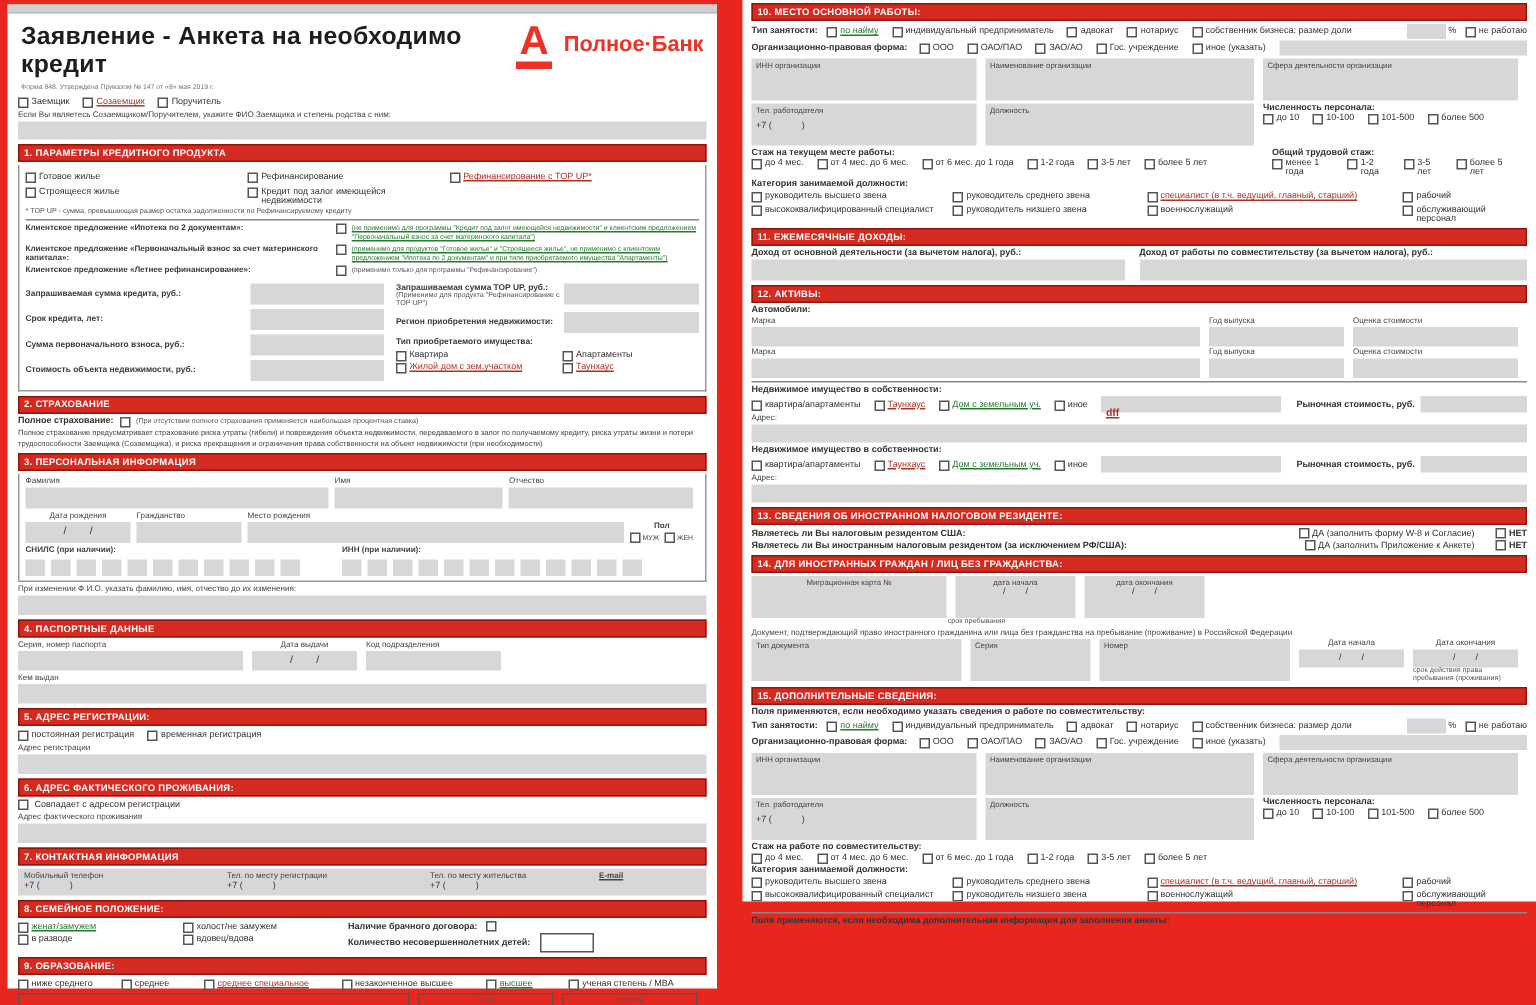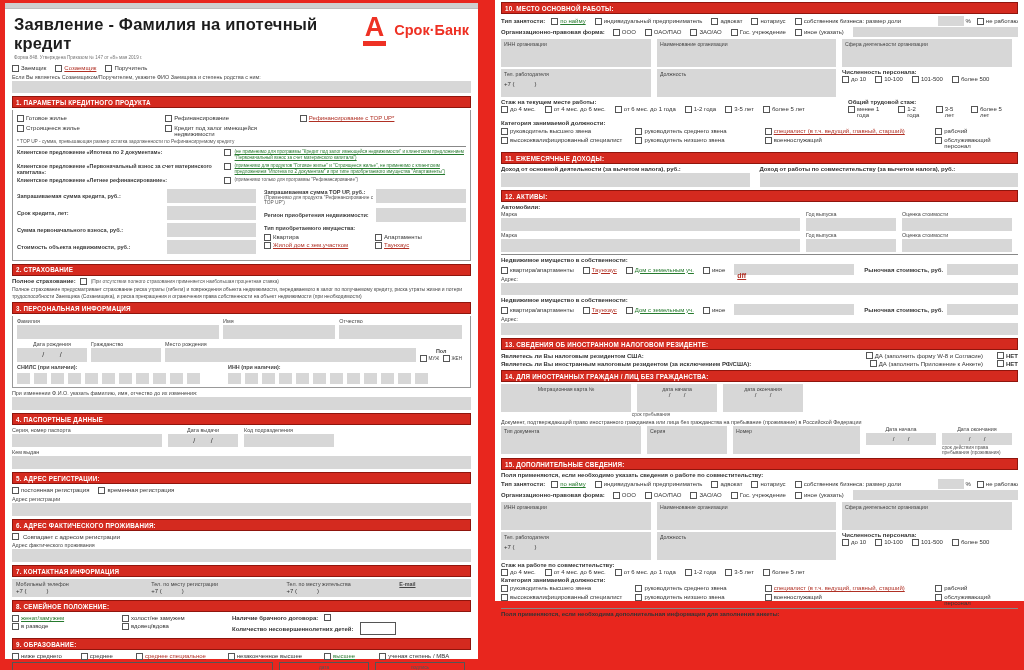--- a/index.html
+++ b/index.html
@@ -65,26 +65,26 @@
   .ccol { flex:none; }
 </style>
 </head>
 <body>
 
 <div class="page p1page">
   <div class="tstrip"></div>
 
   <div class="hdr">
     <div>
-      <div class="title">Заявление - Фамилия на ипотечный кредит</div>
+      <div class="title">Заявление - Анкета на необходимо кредит</div>
       <div class="fnote">Форма 848. Утверждена Приказом № 147 от «8» мая 2019 г.</div>
     </div>
     <div class="logo">
       <div class="la">А</div>
-      <div class="lt">Срок·Банк</div>
+      <div class="lt">Полное·Банк</div>
     </div>
   </div>
 
   <div class="r" style="margin:2px 0 2px;">
       <span class="opt">
         <span class="cb"></span>
         <span class="lbl">Заемщик</span>
       </span>
       <span class="opt">
         <span class="cb"></span>

